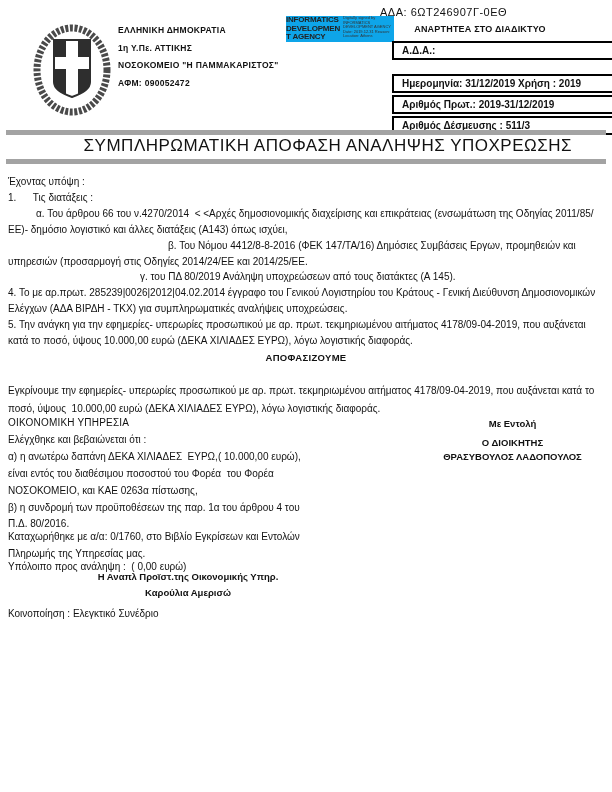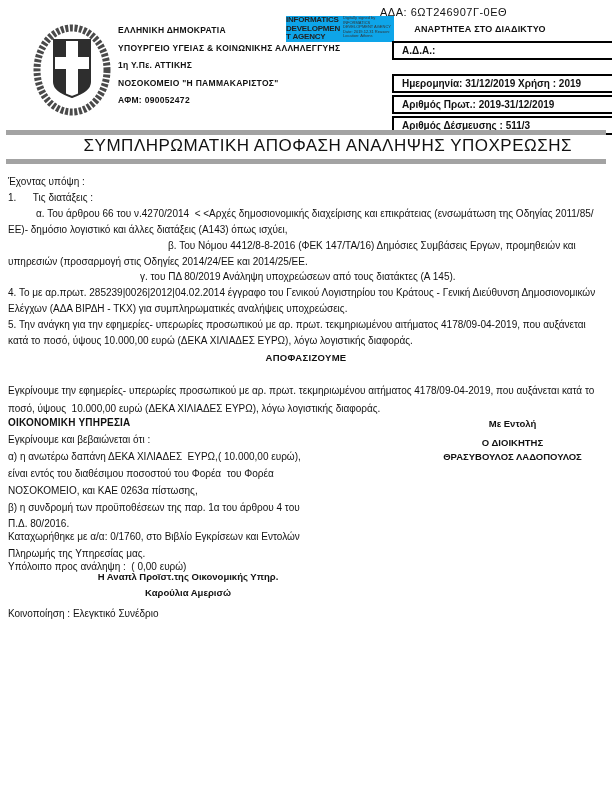--- a/index.html
+++ b/index.html
@@ -41,21 +41,21 @@
   .part1 p { margin:0; white-space:pre-wrap; }
   .ind-a { text-indent:28px; }
   .ind-b { text-indent:160px; }
   .ind-c { text-indent:132px; }
 
   .decide { left:0; top:352px; width:612px; text-align:center; font-size:9.5px; font-weight:bold; letter-spacing:0.3px; }
   .decision { left:8px; top:382px; width:598px; line-height:18.4px; white-space:pre-wrap; }
 
   .fin-col { left:8px; top:415px; width:300px; line-height:16.9px; }
   .fin-col p { margin:0; white-space:pre-wrap; }
-  .fin-title { font-weight:bold; letter-spacing:0.2px; }
+  .fin-title { font-weight:normal; letter-spacing:0.2px; }
 
   .sig1 { left:405px; top:418px; width:215px; text-align:center; font-weight:bold; font-size:9.5px; }
   .sig1 .l1 { margin-bottom:8px; } .sig1 .l2 { margin-bottom:3px; }
 
   .registered { left:8px; top:528px; width:342px; line-height:17.2px; white-space:pre-wrap; }
   .balance { left:8px; top:559px; width:400px; white-space:pre-wrap; }
   .sig2 { left:58px; top:571px; width:260px; text-align:center; font-weight:bold; font-size:9.5px; }
   .sig2 .l1 { margin-bottom:5px; }
   .notify { left:8px; top:606px; width:300px; }
 </style>
@@ -74,21 +74,20 @@
         <rect x="22" y="16" width="36" height="58" fill="#2e2e2e"></rect>
         <rect x="34" y="16" width="12" height="58" fill="#ffffff"></rect>
         <rect x="22" y="33" width="36" height="12" fill="#ffffff"></rect>
       </g>
       <path d="M22 16 h36 v42 q0 9 -18 15 q-18 -6 -18 -15 z" fill="none" stroke="#2e2e2e" stroke-width="2"></path>
     </svg>
   </div>
 
   <div class="abs hdr-lines">
     <div>ΕΛΛΗΝΙΚΗ ΔΗΜΟΚΡΑΤΙΑ</div>
-    <div>ΥΠΟΥΡΓΕΙΟ ΥΓΕΙΑΣ &amp; ΚΟΙΝΩΝΙΚΗΣ ΑΛΛΗΛΕΓΓΥΗΣ</div>
     <div>1η Υ.Πε. ΑΤΤΙΚΗΣ</div>
     <div>ΝΟΣΟΚΟΜΕΙΟ "Η ΠΑΜΜΑΚΑΡΙΣΤΟΣ"</div>
     <div>ΑΦΜ: 090052472</div>
   </div>
 
   <div class="abs ada-top">ΑΔΑ: 6ΩΤ246907Γ-0ΕΘ</div>
   <div class="abs anartitea">ΑΝΑΡΤΗΤΕΑ ΣΤΟ ΔΙΑΔΙΚΤΥΟ</div>
 
   <div class="abs stamp">
     <div class="stamp-big">INFORMATICS
@@ -114,21 +113,21 @@
     <p class="ind-c">γ. του ΠΔ 80/2019 Ανάληψη υποχρεώσεων από τους διατάκτες (Α 145).</p>
     <p>4. Το με αρ.πρωτ. 285239|0026|2012|04.02.2014 έγγραφο του Γενικού Λογιστηρίου του Κράτους - Γενική Διεύθυνση Δημοσιονομικών Ελέγχων (ΑΔΑ ΒΙΡΔΗ - ΤΚΧ) για συμπληρωματικές αναλήψεις υποχρεώσεις.</p>
     <p>5. Την ανάγκη για την εφημερίες- υπερωρίες προσωπικού με αρ. πρωτ. τεκμηριωμένου αιτήματος 4178/09-04-2019, που αυξάνεται κατά το ποσό, ύψους 10.000,00 ευρώ (ΔΕΚΑ ΧΙΛΙΑΔΕΣ ΕΥΡΩ), λόγω λογιστικής διαφοράς.</p>
   </div>
 
   <div class="abs decide">ΑΠΟΦΑΣΙΖΟΥΜΕ</div>
   <div class="abs decision body-txt">Εγκρίνουμε την εφημερίες- υπερωρίες προσωπικού με αρ. πρωτ. τεκμηριωμένου αιτήματος 4178/09-04-2019, που αυξάνεται κατά το ποσό, ύψους  10.000,00 ευρώ (ΔΕΚΑ ΧΙΛΙΑΔΕΣ ΕΥΡΩ), λόγω λογιστικής διαφοράς.</div>
 
   <div class="abs fin-col body-txt">
     <p class="fin-title">ΟΙΚΟΝΟΜΙΚΗ ΥΠΗΡΕΣΙΑ</p>
-    <p>Εγκρίνουμε και βεβαιώνεται ότι :</p>
+    <p>Ελέγχθηκε και βεβαιώνεται ότι :</p>
     <p>α) η ανωτέρω δαπάνη ΔΕΚΑ ΧΙΛΙΑΔΕΣ  ΕΥΡΩ,( 10.000,00 ευρώ), είναι εντός του διαθέσιμου ποσοστού του Φορέα  του Φορέα ΝΟΣΟΚΟΜΕΙΟ, και ΚΑΕ 0263α πίστωσης,</p>
     <p>β) η συνδρομή των προϋποθέσεων της παρ. 1α του άρθρου 4 του Π.Δ. 80/2016.</p>
   </div>
 
   <div class="abs sig1">
     <div class="l1">Με Εντολή</div>
     <div class="l2">Ο ΔΙΟΙΚΗΤΗΣ</div>
     <div>ΘΡΑΣΥΒΟΥΛΟΣ ΛΑΔΟΠΟΥΛΟΣ</div>
   </div>
 

